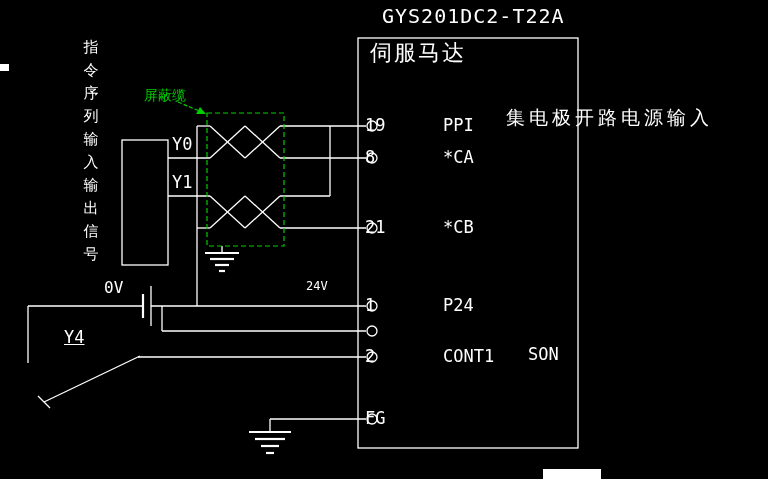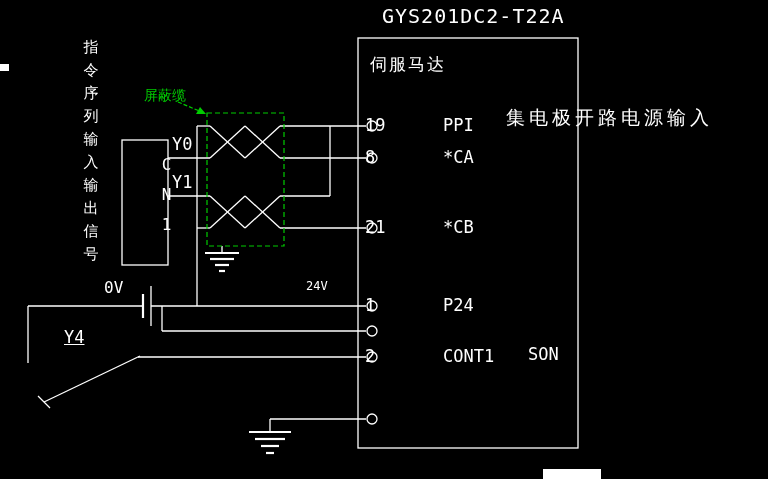--- a/index.html
+++ b/index.html
@@ -17,21 +17,21 @@
     font-family:"DejaVu Sans Mono","Liberation Mono",monospace;
     color:var(--text-color);
     padding-left:30px;
   }
   #wires-svg{position:absolute;left:0;top:0;}
   .w{stroke:var(--line-color);stroke-width:1.3;fill:none;}
   .w2{stroke:var(--line-color);stroke-width:2.2;fill:none;}
   .g{stroke:var(--shield-color);stroke-width:1.2;fill:none;}
   .lbl{position:absolute;white-space:nowrap;line-height:1;}
   .title{left:382px;top:6px;font-size:20px;letter-spacing:1px;}
-  .servo{left:370px;top:56px;font-size:17px;letter-spacing:2px;}
+  .servo{left:370px;top:42px;font-size:22px;letter-spacing:2px;}
   .note0{left:506px;top:108px;font-size:19px;letter-spacing:4px;}
   .vtext{
     position:absolute;
     width:1.2em;
     word-break:break-all;
     white-space:normal;
     text-align:center;
     margin-left:20px;
   }
   .leftnote{left:62px;top:36px;font-size:15px;line-height:23px;}
@@ -149,21 +149,20 @@
       <circle class="w" cx="372" cy="357" r="5" fill="#000"></circle>
       <circle class="w" cx="372" cy="419" r="5" fill="#000"></circle>
     </g>
   </svg>
 
   <div class="lbl title">GYS201DC2-T22A</div>
   <div class="lbl servo">伺服马达</div>
   <div class="lbl note0">集电极开路电源输入</div>
 
   <div class="vtext leftnote">指令序列输入输出信号</div>
-  <div class="vtext cn1">CN1</div>
 
   <div class="lbl shieldlbl">屏蔽缆</div>
 
   <div class="lbl y0">Y0</div>
   <div class="lbl y1">Y1</div>
   <div class="lbl y4">Y4</div>
   <div class="lbl zerov">0V</div>
   <div class="lbl v24">24V</div>
 
   <div class="trow" style="top:115px">
@@ -180,17 +179,21 @@
   </div>
   <div class="trow" style="top:295px">
     <span class="pin">1</span>
     <span class="tname">P24</span>
   </div>
   <div class="trow" style="top:346px">
     <span class="pin">2</span>
     <span class="tname">CONT1</span>
   </div>
   <div class="lbl son">SON</div>
+  <div class="trow" style="top:408px">
+    <span class="pin">FG</span>
+    <span class="tname"></span>
+  </div>
 
   <div class="edge-tick"></div>
   <div class="status-bar"></div>
 
 </div>
 
 </body></html>

